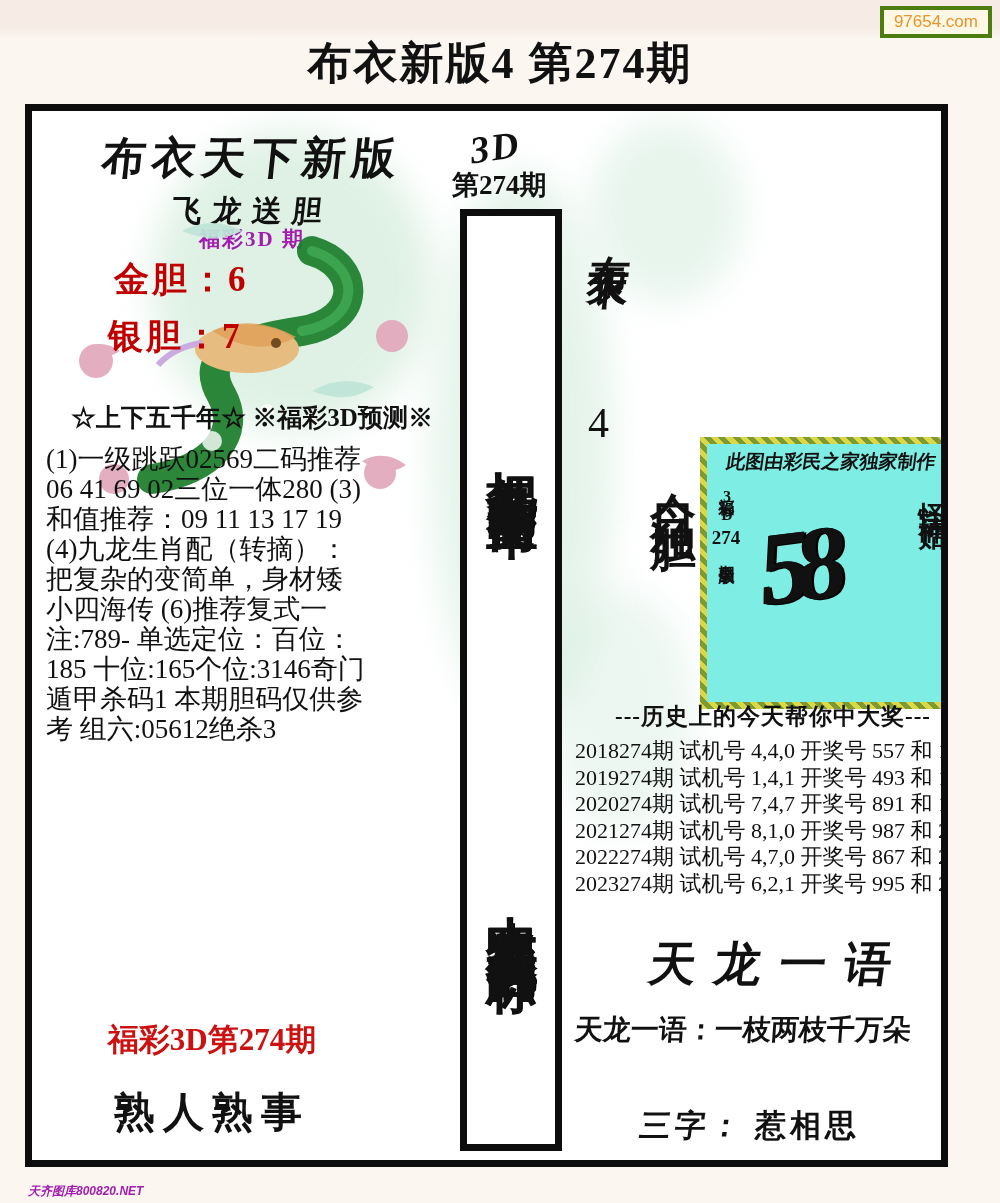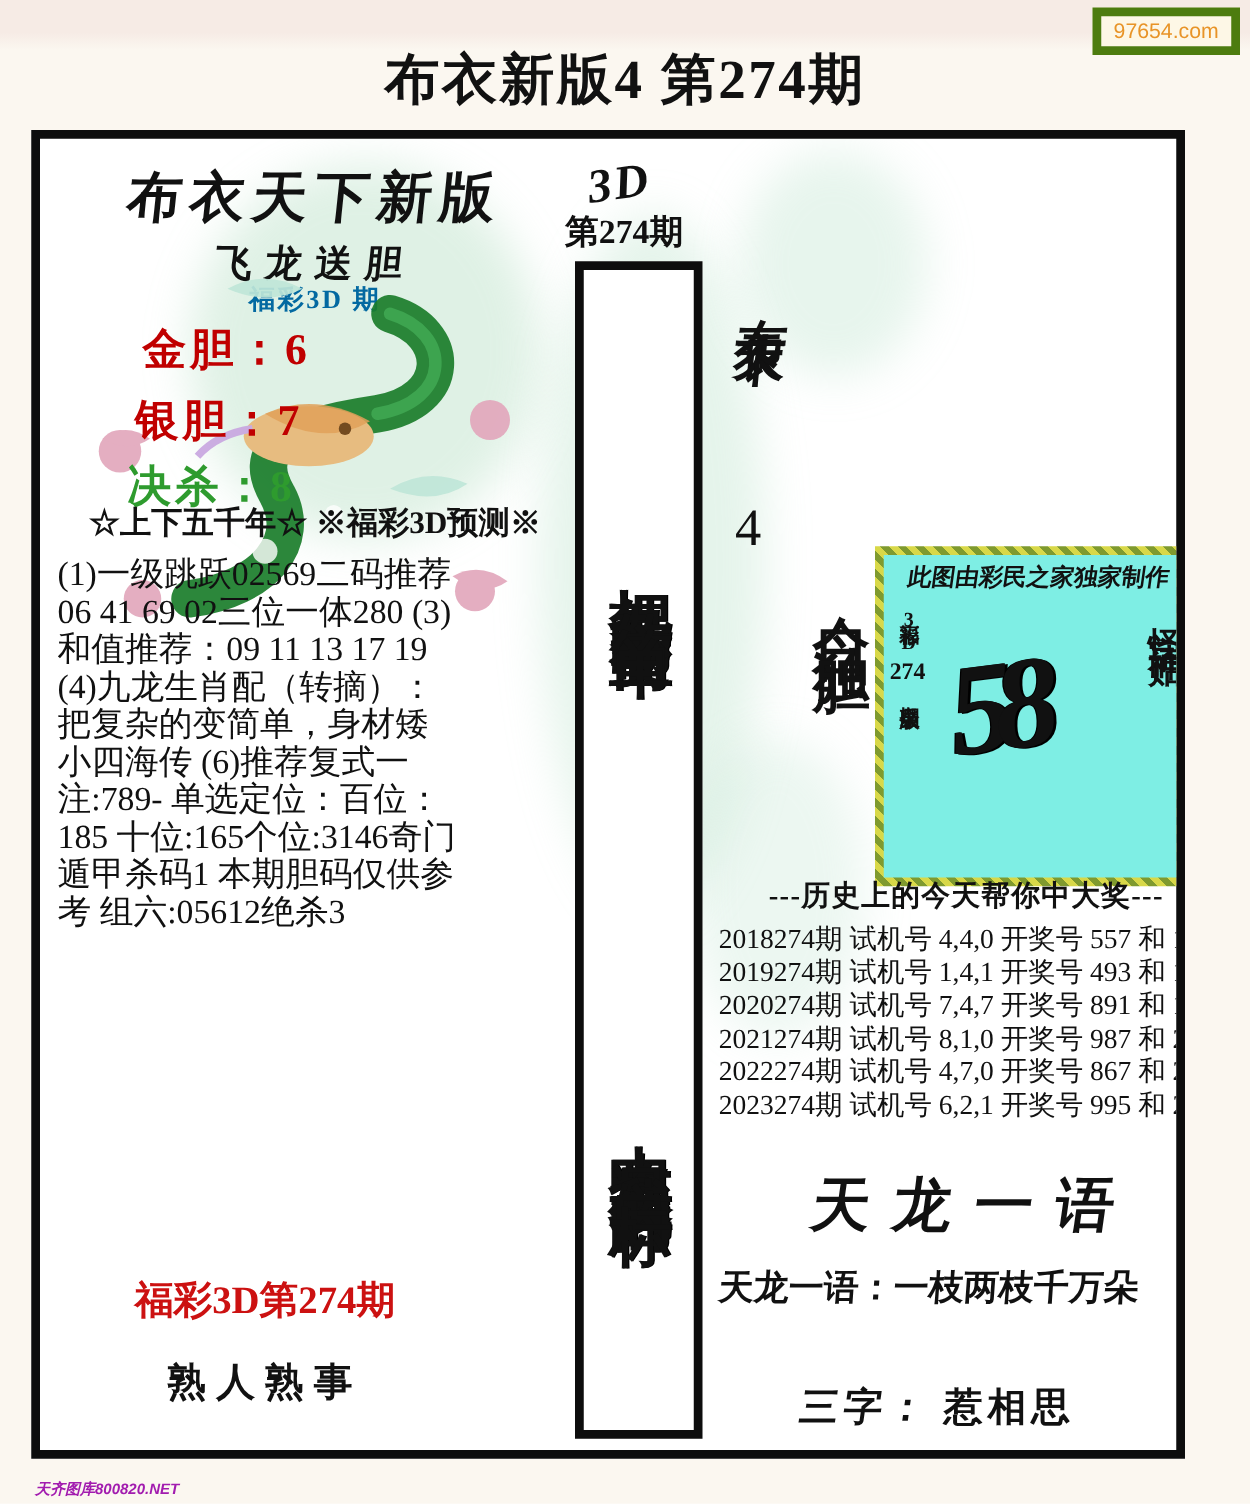--- a/index.html
+++ b/index.html
@@ -7,21 +7,21 @@
   body {
     font-family: "Liberation Serif", "DejaVu Serif", serif;
     background: linear-gradient(#f6ebe5 0px, #f6ebe5 26px, #fbf7f0 40px, #fbf7f0 100%);
     position:relative; overflow:hidden; color:#111;
   }
   .page { position:absolute; inset:0; }
 
   
   .watermark {
     position:absolute; top:6px; right:8px; padding:2px 10px;
-    border:7px solid #4d7c0f; background:#fdf7e6; color:#e89428;
+    border:4px solid #4d7c0f; background:#fdf7e6; color:#e89428;
     font-family:"Liberation Sans", sans-serif; font-size:17px;
   }
 
   
   .page-title {
     position:absolute; top:34px; left:0; width:100%;
     text-align:center; font-size:44px; font-weight:bold; letter-spacing:2px;
   }
 
   
@@ -38,36 +38,36 @@
   .blob4 { left:560px; top:10px;  width:150px; height:180px; background:rgba(160,215,182,.25); }
 
   .cal { transform:skewX(-6deg); } 
 
   
   .l-header { position:absolute; left:8px; top:18px; width:424px; text-align:center;
               font-size:44px; font-weight:900; letter-spacing:6px; }
   .l-sub    { position:absolute; left:8px; top:80px; width:424px; text-align:center;
               font-size:30px; font-weight:900; letter-spacing:10px; }
   .l-green  { position:absolute; left:8px; top:114px; width:424px; text-align:center;
-              font-size:21px; font-weight:bold; color:#0369a1; letter-spacing:2px; }
+              font-size:21px; font-weight:bold; color:#a21caf; letter-spacing:2px; }
   .dragon   { position:absolute; left:30px; top:100px; width:360px; height:300px; }
   .pick     { position:absolute; font-size:35px; font-weight:900; letter-spacing:3px; }
   .pick-gold   { left:82px; top:145px; color:#c00000; }
   .pick-silver { left:76px; top:202px; color:#c00000; }
   .pick-kill   { left:70px; top:255px; color:#2e9b2e; }
   .l-stars  { position:absolute; left:0px; top:290px; width:440px; text-align:center;
               font-size:25px; font-weight:bold; }
   .l-para   { position:absolute; left:14px; top:333px; width:410px;
               font-size:27px; line-height:30px; }
   .l-idiom-title { position:absolute; left:0px; top:843px; width:380px; text-align:center;
                    font-size:31px; font-weight:bold; letter-spacing:6px; }
   .l-idiom-issue { position:absolute; left:0px; top:908px; width:360px; text-align:center;
                    font-size:31px; font-weight:bold; color:#cc1111; }
   .l-idiom-answer{ position:absolute; left:0px; top:974px; width:360px; text-align:center;
-                   font-size:31px; font-weight:bold; letter-spacing:8px; }
+                   font-size:41px; font-weight:bold; letter-spacing:8px; }
 
   
   .c-logo  { position:absolute; left:438px; top:14px; font-size:38px; font-weight:900;
              font-style:italic; transform:rotate(-8deg); letter-spacing:2px; }
   .c-issue { position:absolute; left:420px; top:56px; font-size:27px; font-weight:900; }
   .banner  { position:absolute; left:428px; top:98px; width:102px; height:942px;
              border:7px solid #0d0d0d; background:#fff;
              display:flex; flex-direction:column; align-items:center;
              justify-content:space-around; padding:14px 0; }
   .banner .vtxt { writing-mode:vertical-rl; text-orientation:upright;
@@ -153,21 +153,20 @@
           <circle cx="214" cy="132" r="5" fill="#6a3d10"></circle>
           <path d="M140,132 q-28,4 -44,22" stroke="#c8a6e0" stroke-width="6" fill="none"></path>
           <circle cx="150" cy="230" r="10" fill="#ffffff" opacity="0.8"></circle>
           <circle cx="205" cy="200" r="7" fill="#ffffff" opacity="0.8"></circle>
         </g>
       </svg>
     </div>
 
     <div class="pick pick-gold">金胆：6</div>
     <div class="pick pick-silver">银胆：7</div>
-    <div class="pick pick-kill">决杀：8</div>
 
     <div class="l-stars">☆上下五千年☆  ※福彩3D预测※</div>
 
     <div class="l-para">
       <div>(1)一级跳跃02569二码推荐</div>
       <div>06 41 69 02三位一体280 (3)</div>
       <div>和值推荐：09 11 13 17 19</div>
       <div>(4)九龙生肖配（转摘）：</div>
       <div>把复杂的变简单，身材矮</div>
       <div>小四海传 (6)推荐复式一</div>

